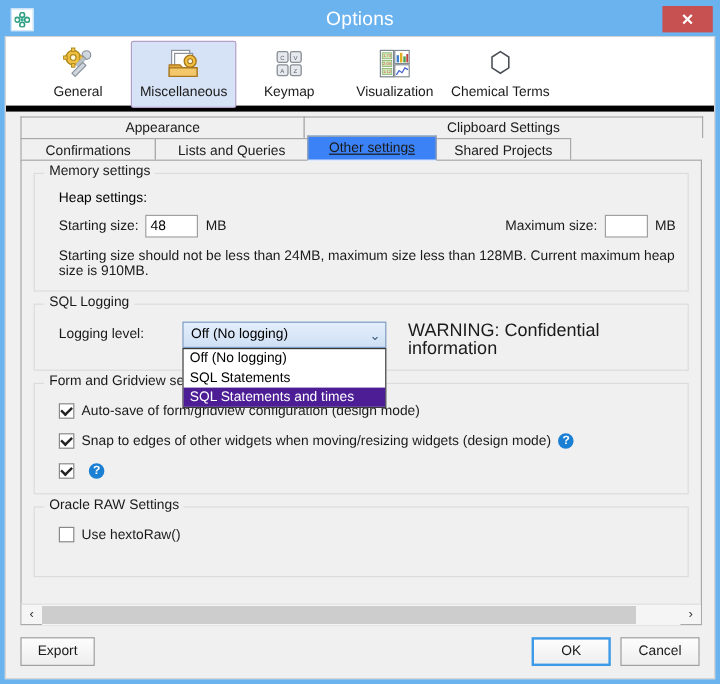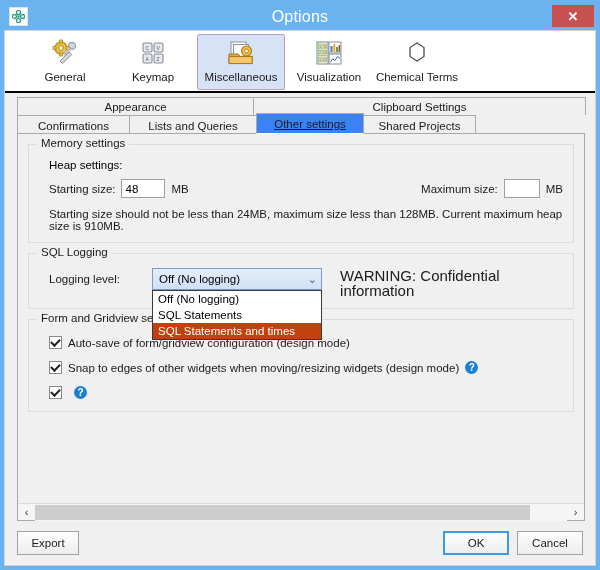--- a/index.html
+++ b/index.html
@@ -51,21 +51,21 @@
   .client {
     flex: 1;
     background: #f0f0f0;
     border: 1px solid #d4d4d4;
     display: flex; flex-direction: column;
   }
 
   
   .toolbar {
     background: #ffffff;
-    border-bottom: 2px solid #000000;
+    border-bottom: 5px solid #000000;
     height: 62px; min-height: 62px;
     display: flex; align-items: flex-start;
     padding: 3px 0 0 16px;
   }
   .tb-item {
     width: 88px; height: 56px;
     display: flex; flex-direction: column;
     align-items: center; justify-content: flex-start;
     padding-top: 3px;
     cursor: pointer;
@@ -174,21 +174,21 @@
     z-index: 50;
   }
   .dd-item {
     height: 16px;
     font-size: 11.5px;
     display: flex; align-items: center;
     padding: 0 0 0 5px;
     color: #000;
     cursor: pointer;
   }
-  .dd-item.sel { background: #c2410c; color: #ffffff; }
+  .dd-item.sel { background: #4c1d95; color: #ffffff; }
 
   .warn { font-size: 15px; color: #1a1a1a; line-height: 15px; margin-left: 18px; }
 
   
   .cbrow { display: flex; align-items: center; margin: 0 0 12px 10px; }
   .cbrow:last-child { margin-bottom: 2px; }
   .cb {
     width: 13px; height: 13px;
     border: 1px solid #888;
     background: #fff;
@@ -289,54 +289,54 @@
                 <rect x="9.6" y="14" width="2.8" height="3"></rect>
               <rect x="3" y="7.6" width="3" height="2.8"></rect>
                 <rect x="16" y="7.6" width="3" height="2.8"></rect>
             </g>
             <path d="M24 6 l-4.5 4.5 M15 15 l8-8" stroke="#b9c0c8" stroke-width="3.4" stroke-linecap="round" fill="none"></path>
             <path d="M10 22 l9-9 2.6 2.6 -9 9z" fill="#cfd6dd" stroke="#8b939c" stroke-width="1"></path>
             <path d="M22 10.5 a3.6 3.6 0 1 0 -3.6 -3.6 l2 2 1.6 1.6z" fill="#cfd6dd" stroke="#8b939c" stroke-width="1"></path>
           </svg>
         </div>
         <div class="tb-label">General</div>
+      </div>
+
+      <div class="tb-item selected">
+        <div class="tb-ico">
+          <svg width="30" height="28" viewBox="0 0 30 28">
+            <rect x="5" y="3" width="15" height="14" fill="#ffffff" stroke="#8b939c" stroke-width="1"></rect>
+            <rect x="7.5" y="5.5" width="15" height="14" fill="#fdfdfd" stroke="#8b939c" stroke-width="1"></rect>
+            <path d="M3 15 h9 l2.2 2.4 h12 v7 H3z" fill="#e3a93c" stroke="#a8761d" stroke-width="1"></path>
+            <path d="M3 17.6 h23.2 v7 H3z" fill="#f2c86a" stroke="#a8761d" stroke-width="1"></path>
+            <circle cx="20.5" cy="12" r="5" fill="#f0c040" stroke="#a8761d" stroke-width="1.1"></circle>
+            <circle cx="20.5" cy="12" r="2" fill="#fff8e4" stroke="#a8761d" stroke-width="0.9"></circle>
+          </svg>
+        </div>
+        <div class="tb-label">Miscellaneous</div>
       </div>
 
       <div class="tb-item">
         <div class="tb-ico">
           <svg width="30" height="28" viewBox="0 0 30 28">
             <g fill="#e6e9ed" stroke="#888f96" stroke-width="1.1">
               <rect x="5" y="4" width="9" height="9" rx="1.5"></rect>
               <rect x="16" y="4" width="9" height="9" rx="1.5"></rect>
               <rect x="5" y="15" width="9" height="9" rx="1.5"></rect>
               <rect x="16" y="15" width="9" height="9" rx="1.5"></rect>
             </g>
             <g fill="#5a6068" font-size="5" font-family="Liberation Sans, sans-serif">
               <text x="7.5" y="11">C</text>
                 <text x="18.5" y="11">V</text>
               <text x="7.5" y="22">A</text>
                 <text x="18.5" y="22">Z</text>
             </g>
           </svg>
         </div>
         <div class="tb-label">Keymap</div>
-      </div>
-
-      <div class="tb-item selected">
-        <div class="tb-ico">
-          <svg width="30" height="28" viewBox="0 0 30 28">
-            <rect x="5" y="3" width="15" height="14" fill="#ffffff" stroke="#8b939c" stroke-width="1"></rect>
-            <rect x="7.5" y="5.5" width="15" height="14" fill="#fdfdfd" stroke="#8b939c" stroke-width="1"></rect>
-            <path d="M3 15 h9 l2.2 2.4 h12 v7 H3z" fill="#e3a93c" stroke="#a8761d" stroke-width="1"></path>
-            <path d="M3 17.6 h23.2 v7 H3z" fill="#f2c86a" stroke="#a8761d" stroke-width="1"></path>
-            <circle cx="20.5" cy="12" r="5" fill="#f0c040" stroke="#a8761d" stroke-width="1.1"></circle>
-            <circle cx="20.5" cy="12" r="2" fill="#fff8e4" stroke="#a8761d" stroke-width="0.9"></circle>
-          </svg>
-        </div>
-        <div class="tb-label">Miscellaneous</div>
       </div>
 
       <div class="tb-item">
         <div class="tb-ico">
           <svg width="30" height="28" viewBox="0 0 30 28">
             <rect x="3" y="3" width="11" height="22" fill="#ffffff" stroke="#7b838b" stroke-width="1"></rect>
             <g fill="#cfe8b8" stroke="#7aa860" stroke-width="0.6">
               <rect x="4.5" y="5" width="8" height="5"></rect>
                 <rect x="4.5" y="11.5" width="8" height="5"></rect>
                 <rect x="4.5" y="18" width="8" height="5"></rect>
@@ -433,20 +433,27 @@
             <span class="cbtxt">Snap to edges of other widgets when moving/resizing widgets (design mode)</span>
             <span class="help">?</span>
           </div>
 
           <div class="cbrow">
             <span class="cb checked"></span>
             <span class="help">?</span>
           </div>
         </div>
 
+        <div class="group" style="padding-top:16px; padding-bottom:26px;">
+          <div class="legend">Oracle RAW Settings</div>
+          <div class="cbrow">
+            <span class="cb"></span>
+            <span class="cbtxt">Use hextoRaw()</span>
+          </div>
+        </div>
 
       </div>
 
       <div class="hscroll">
         <div class="sb-arrow">‹</div>
         <div class="sb-track">
           <div class="sb-thumb"></div>
         </div>
         <div class="sb-arrow">›</div>
       </div>

